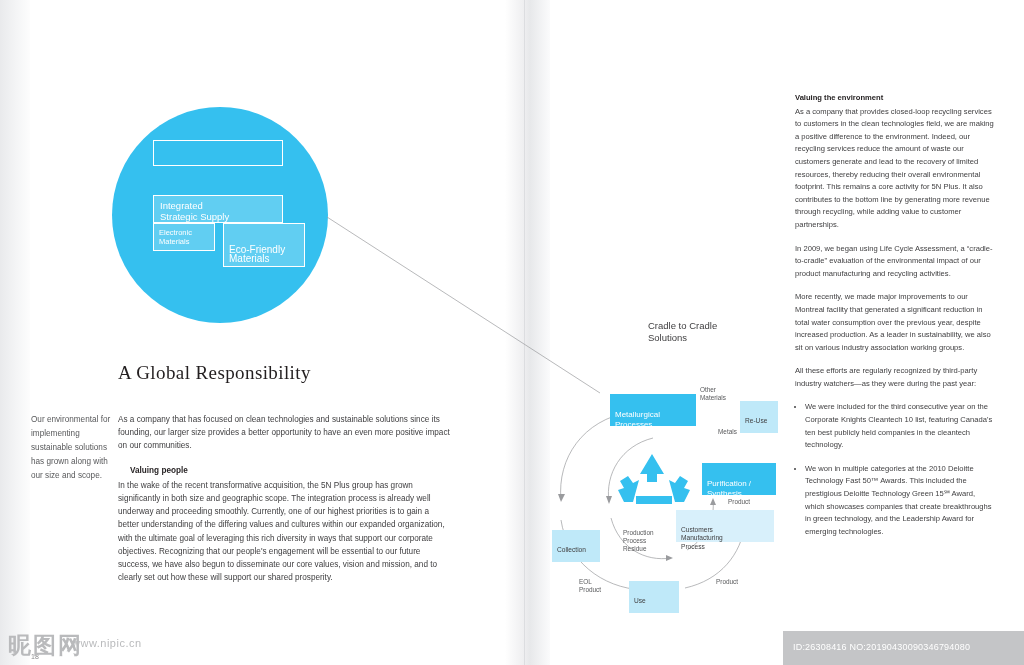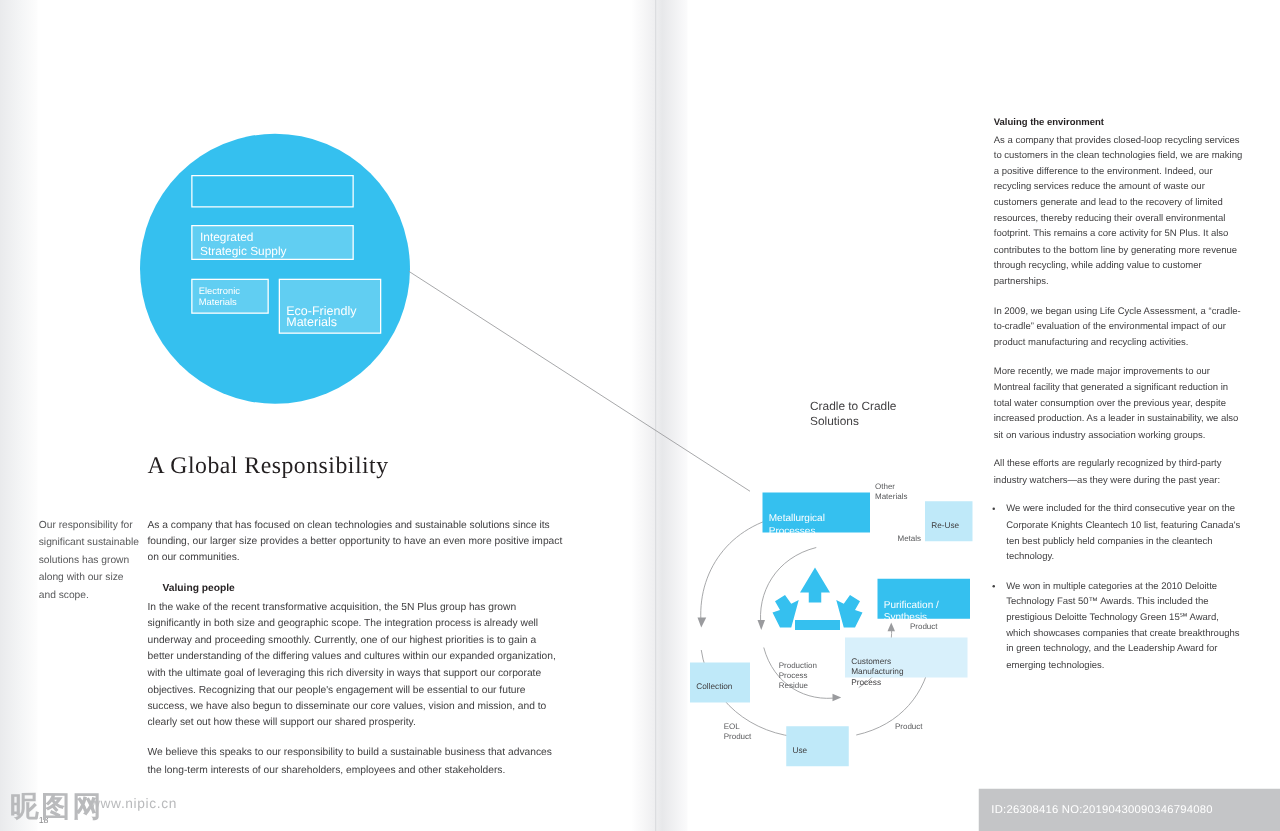--- a/index.html
+++ b/index.html
@@ -55,21 +55,21 @@
     border: 1px solid #ffffff;
     box-sizing: border-box;
   }
   .db-top {
     left: 153px; top: 140px;
     width: 130px; height: 26px;
     background: transparent;
     border: 1px solid #ffffff;
   }
   .db-mid {
-    left: 153px; top: 180px;
+    left: 153px; top: 195px;
     width: 130px; height: 28px;
     background: rgba(255,255,255,0.22);
     border: 1px solid #ffffff;
     color: #ffffff;
     font-size: 9.5px;
     line-height: 11px;
     padding: 4px 6px;
   }
   .db-s1 {
     left: 153px; top: 223px;
@@ -265,27 +265,26 @@
 
   <div class="diagram-box db-s2" style="white-space: pre-line;">Eco-Friendly
 Materials</div>
 
   <svg class="connector" viewBox="0 0 310 190">
     <line x1="2" y1="2" x2="275" y2="178" stroke="#9a9b9e" stroke-width="0.7"></line>
   </svg>
 
   <div class="headline">A Global Responsibility</div>
 
-  <div class="left-note">Our responsibility for significant sustainable solutions has grown along with our size and scope.</div>
+  <div class="left-note">Our environmental for implementing sustainable solutions has grown along with our size and scope.</div>
 
   <div class="body-col">
     <p>As a company that has focused on clean technologies and sustainable solutions since its founding, our larger size provides a better opportunity to have an even more positive impact on our communities.</p>
     <p class="sub">Valuing people</p>
     <p>In the wake of the recent transformative acquisition, the 5N Plus group has grown significantly in both size and geographic scope. The integration process is already well underway and proceeding smoothly. Currently, one of our highest priorities is to gain a better understanding of the differing values and cultures within our expanded organization, with the ultimate goal of leveraging this rich diversity in ways that support our corporate objectives. Recognizing that our people's engagement will be essential to our future success, we have also begun to disseminate our core values, vision and mission, and to clearly set out how these will support our shared prosperity.</p>
-    <p>We believe this speaks to our responsibility to build a sustainable business that advances the long-term interests of our shareholders, employees and other stakeholders.</p>
   </div>
 
   <div class="pg-left">18</div>
 
   <div class="cradle-title" style="white-space: pre-line;">Cradle to Cradle
 Solutions</div>
 
   <svg class="arc-svg" viewBox="0 0 260 225">
     <g fill="none" stroke="#9a9b9e" stroke-width="0.7">
 

